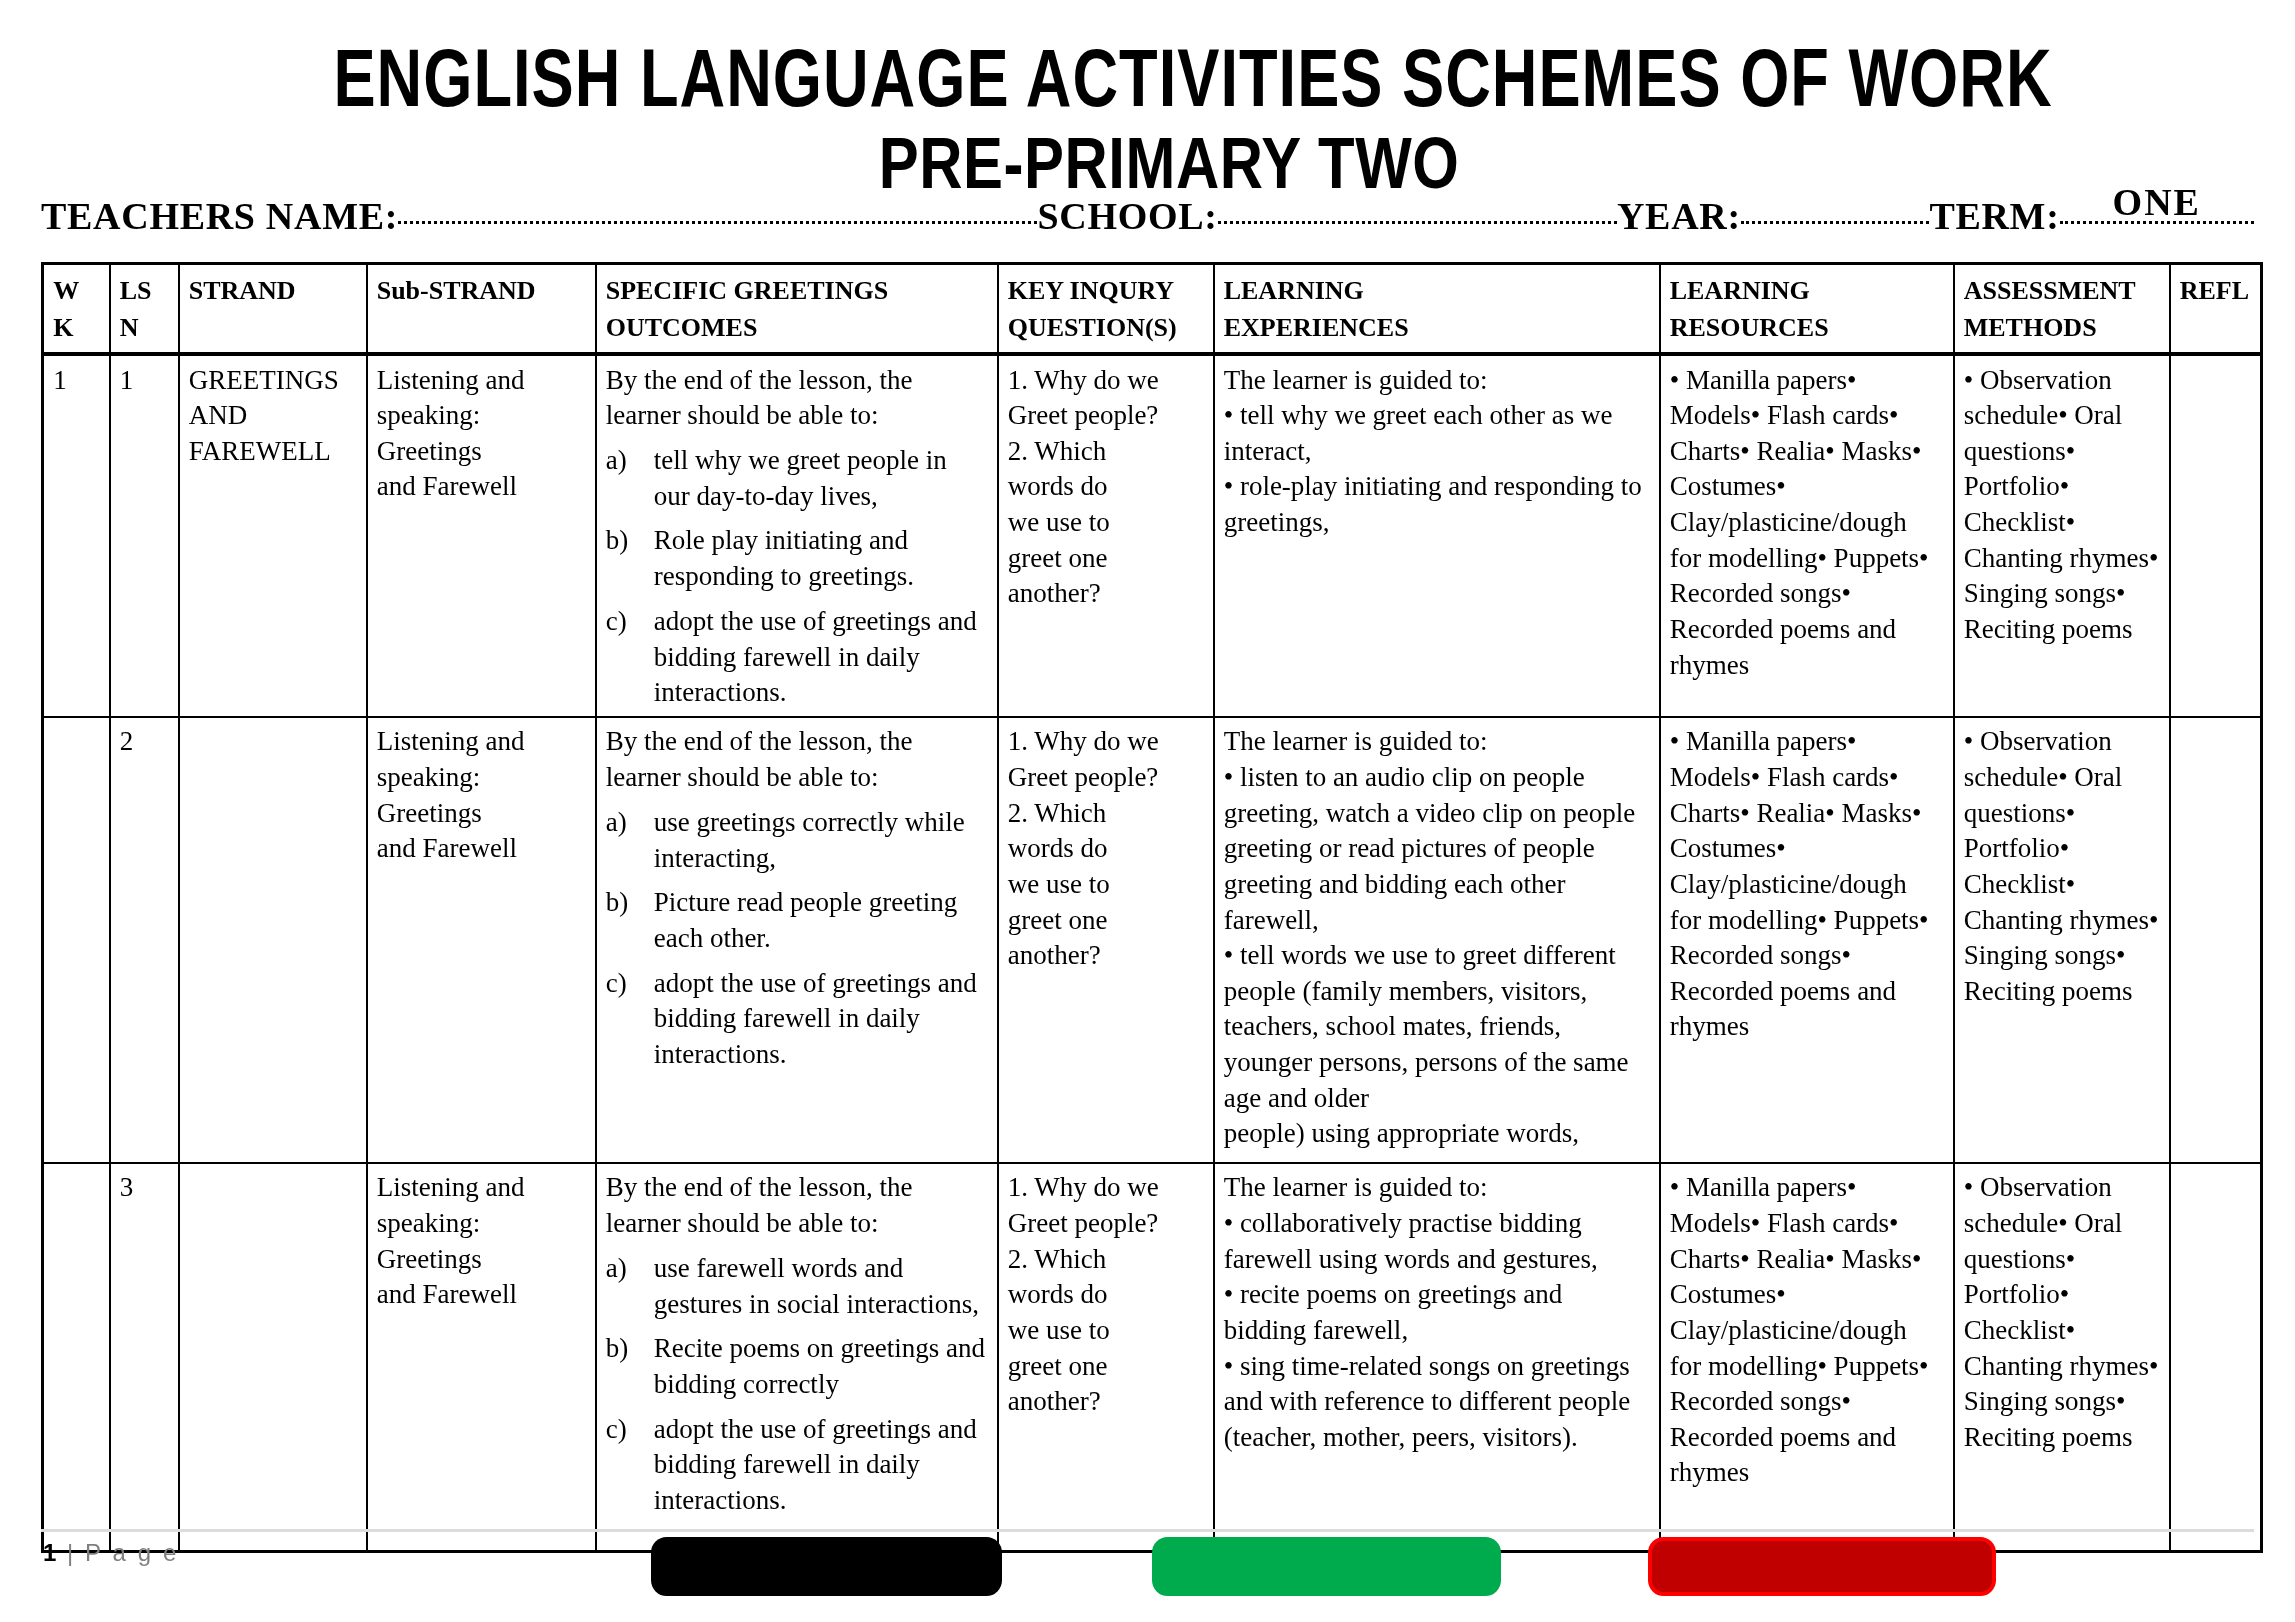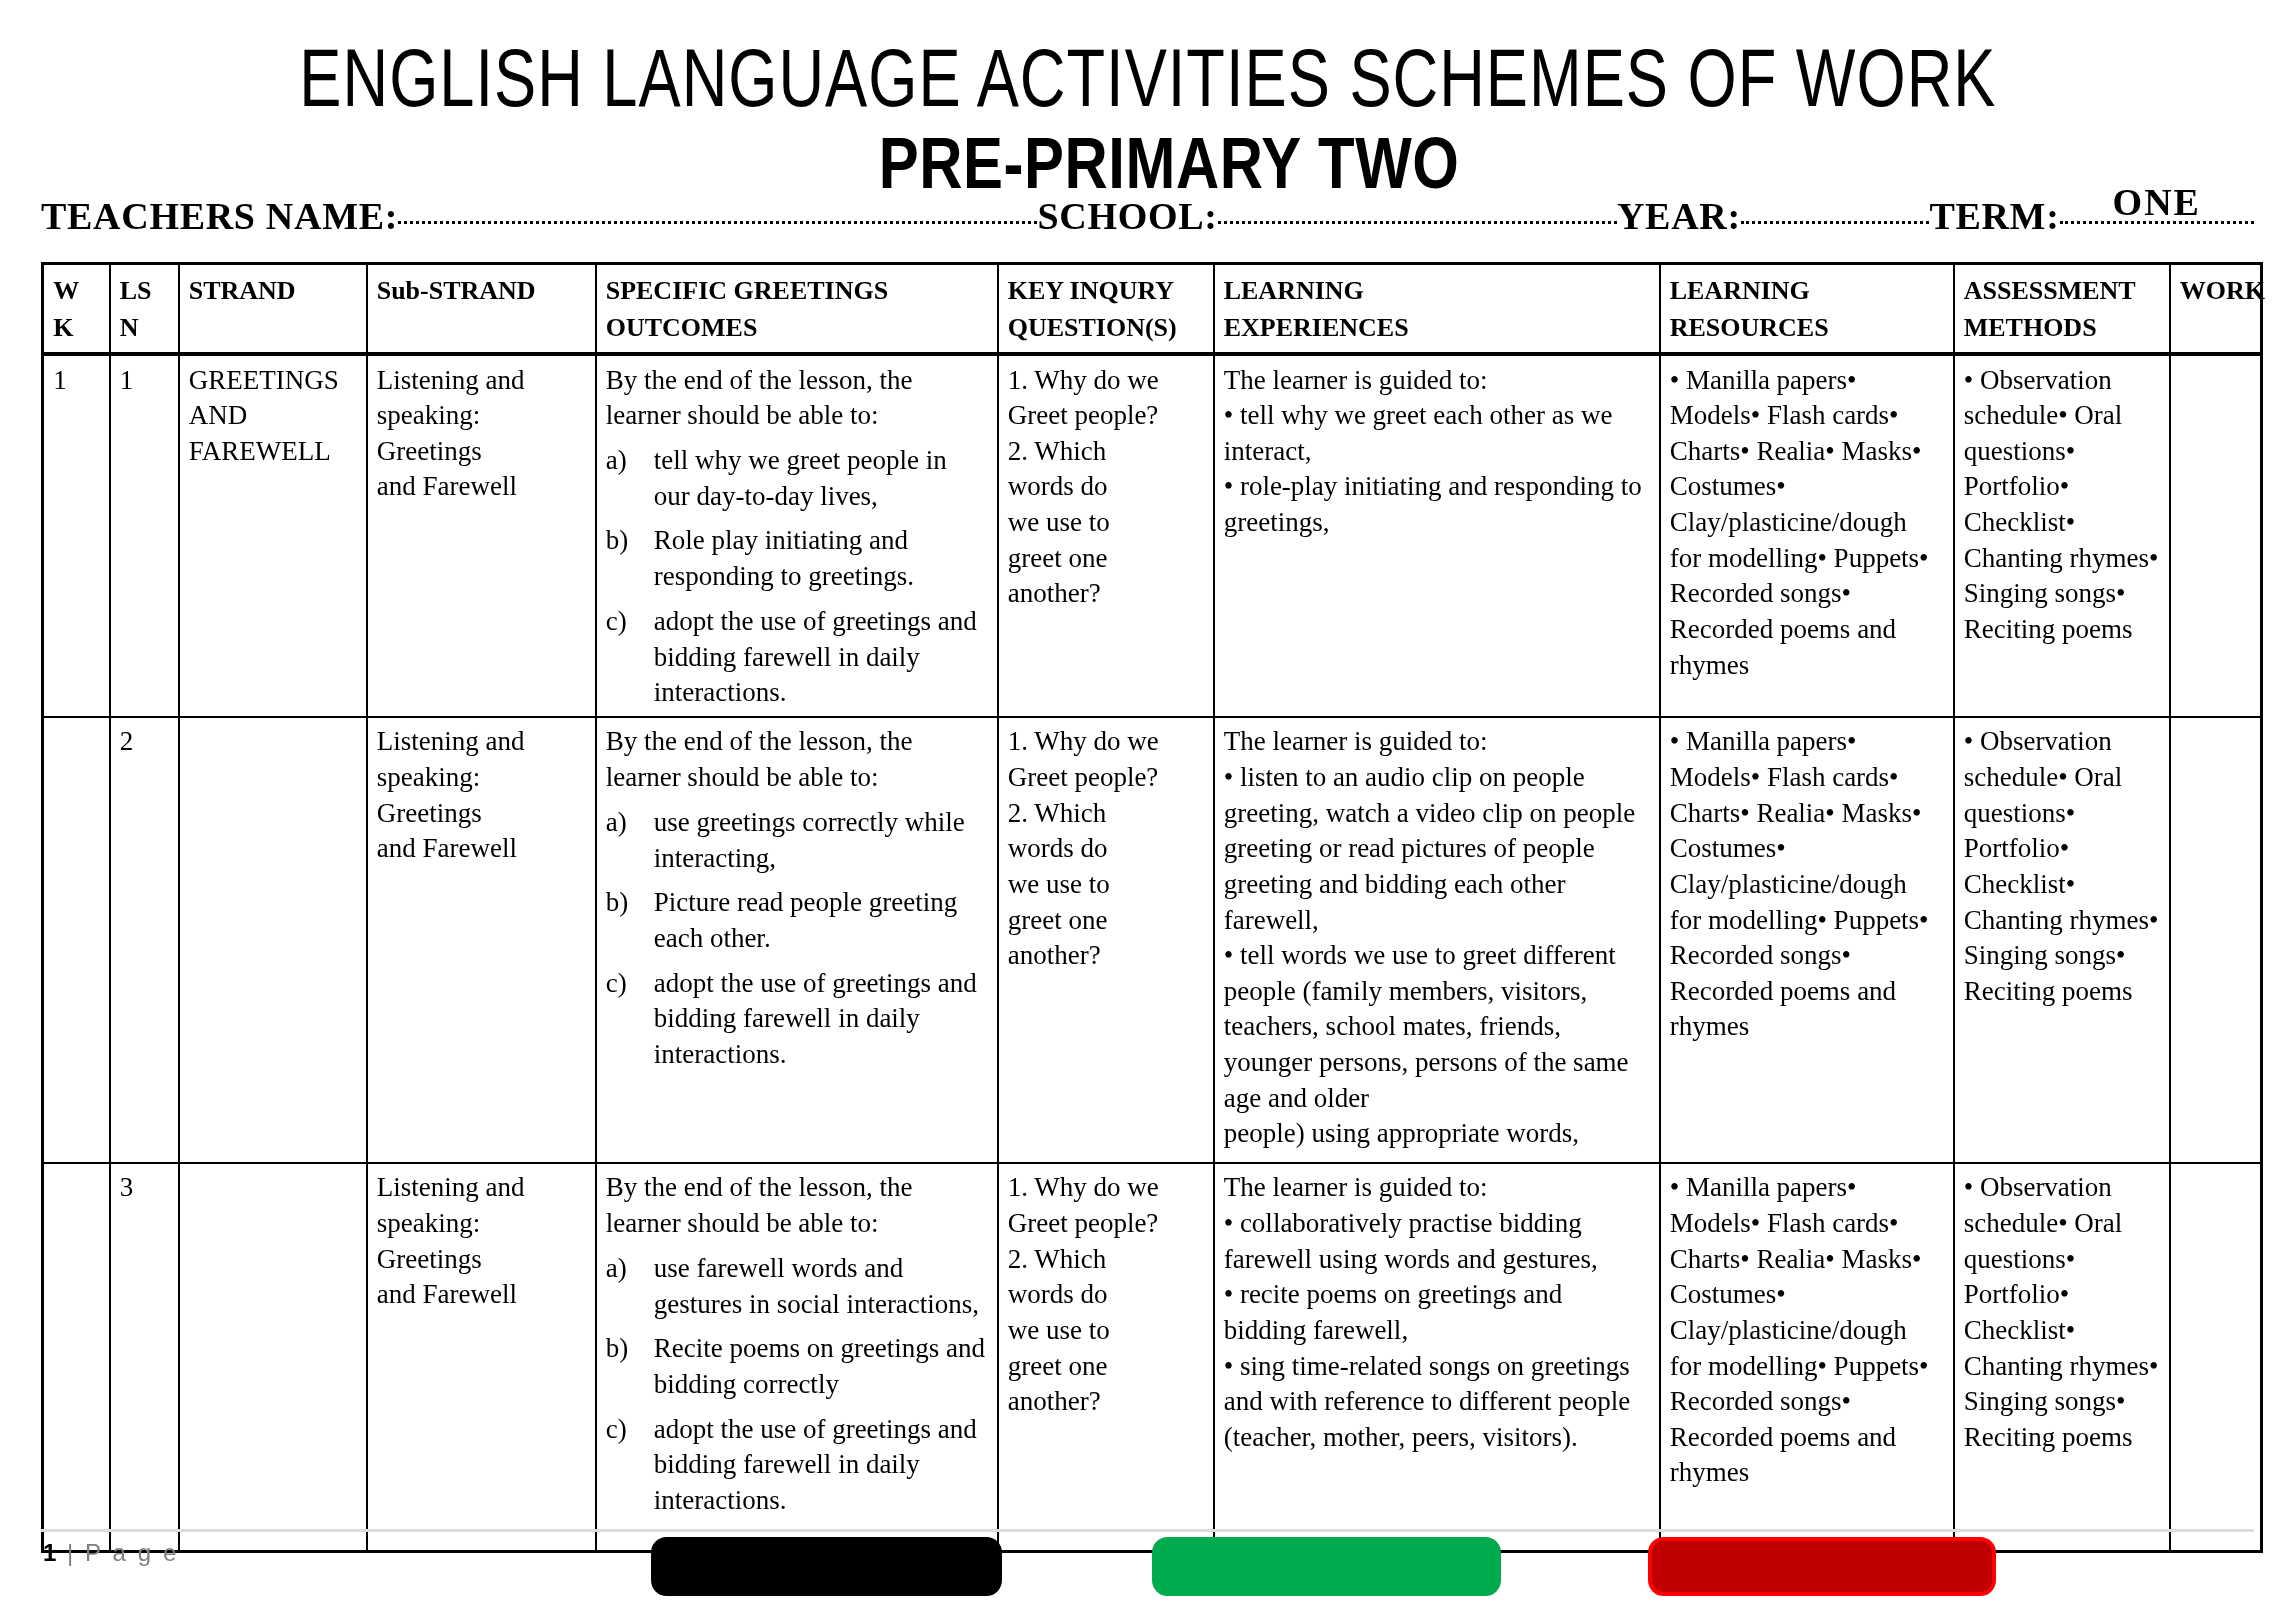--- a/index.html
+++ b/index.html
@@ -10,23 +10,23 @@
     height: 1623px;
     background: #ffffff;
     color: #000;
     font-family: "Liberation Serif", serif;
     overflow: hidden;
   }
 
   
   .title1 {
     position: absolute; top: 38px; left: 0; width: 100%;
-    text-align: center;
+    text-align: right;
     font-family: "Liberation Sans", sans-serif;
-    font-weight: normal; font-size: 81px; line-height: 1.0;
+    font-weight: bold; font-size: 81px; line-height: 1.0;
     white-space: nowrap;
   }
   .title2 {
     position: absolute; top: 126px; left: 0; width: 100%;
     text-align: center;
     font-family: "Liberation Sans", sans-serif;
     font-weight: bold; font-size: 73px; line-height: 1.0;
     white-space: nowrap;
     margin-left: 22px;
   }
@@ -138,21 +138,21 @@
         <th>Sub-STRAND</th>
         <th>SPECIFIC GREETINGS OUTCOMES</th>
         <th>KEY INQURY
 QUESTION(S)</th>
         <th>LEARNING
 EXPERIENCES</th>
         <th>LEARNING
 RESOURCES</th>
         <th>ASSESSMENT
 METHODS</th>
-        <th>WORK</th>
+        <th>REFL</th>
       </tr>
     </thead>
     <tbody>
       <tr class="r1">
         <td>1</td>
         <td>1</td>
         <td class="pre">GREETINGS
 AND
 FAREWELL</td>
         <td class="pre">Listening and

